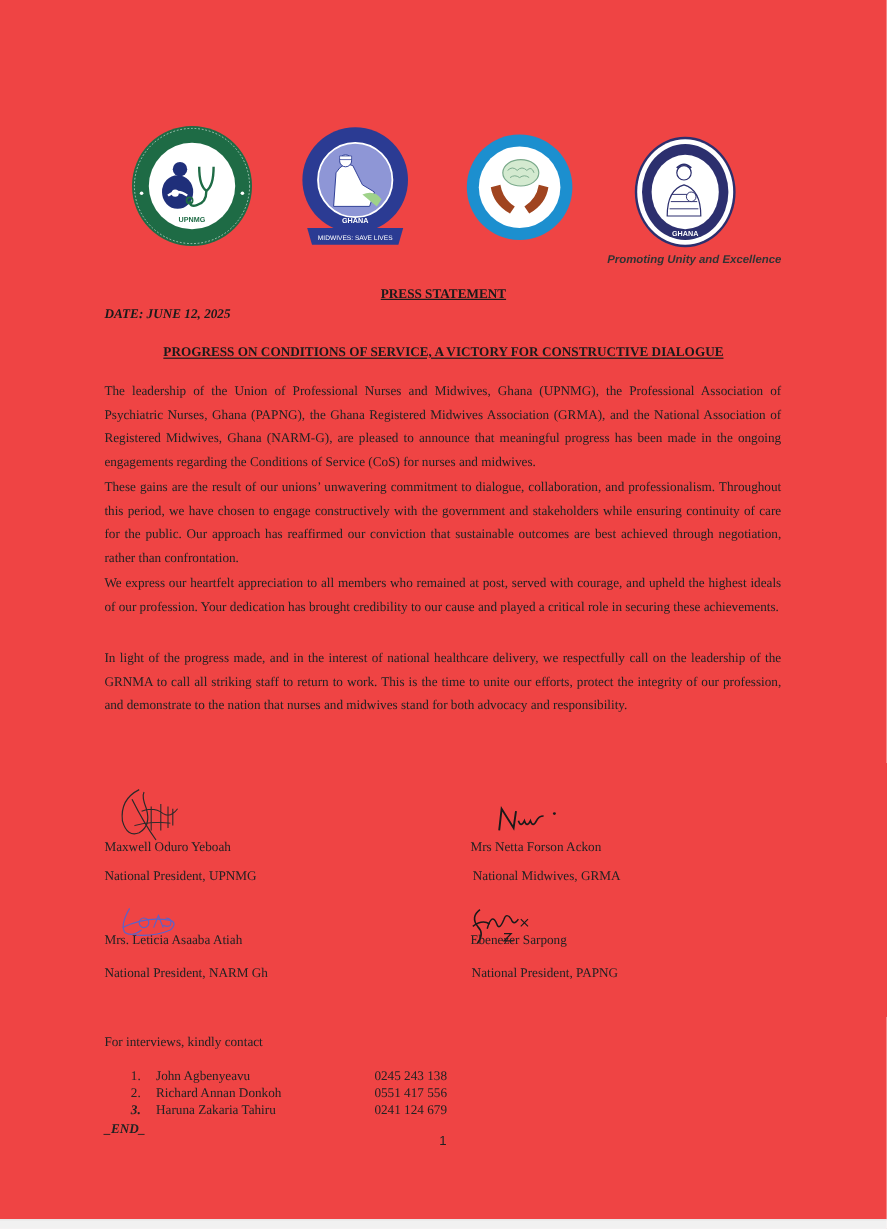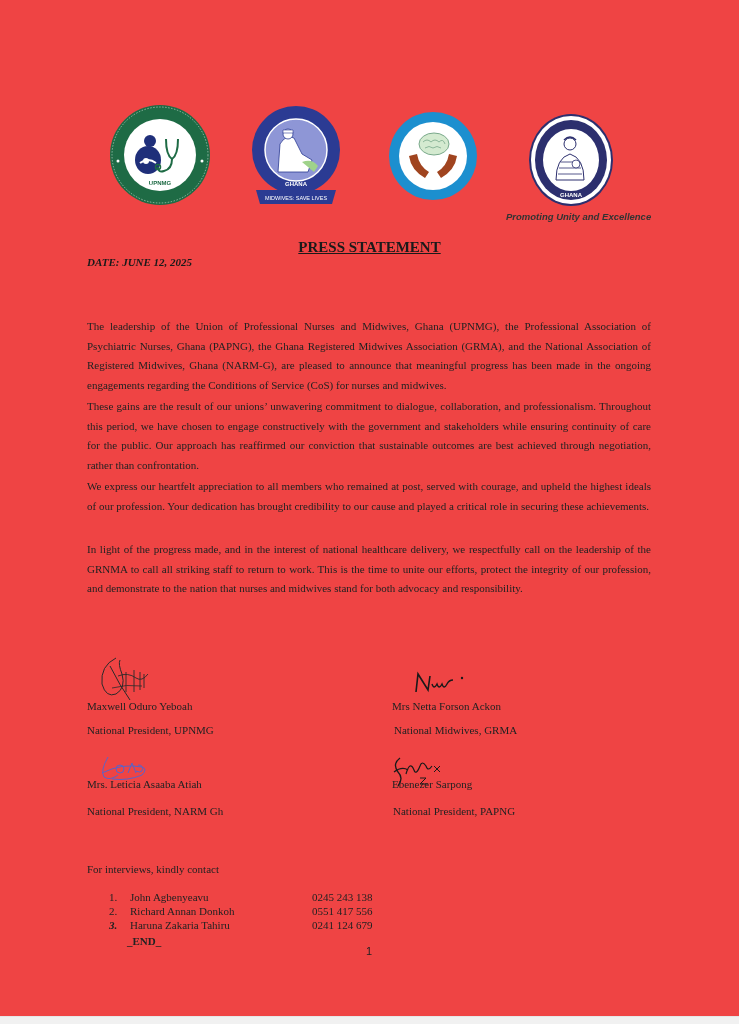--- a/index.html
+++ b/index.html
@@ -44,21 +44,21 @@
     color: #333333;
     white-space: nowrap;
   }
   .title-press {
     position: absolute;
     left: 0;
     width: 739px;
     top: 239px;
     text-align: center;
     font-weight: bold;
-    font-size: 15px;
+    font-size: 11px;
     text-decoration: underline;
     color: #1a1a1a;
   }
   .date {
     position: absolute;
     left: 87px;
     top: 256px;
     font-weight: bold;
     font-style: italic;
     font-size: 11px;
@@ -123,23 +123,23 @@
   }
   .contact-row .phone {
     position: absolute;
     left: 312px;
   }
   .end-mark {
     position: absolute;
     left: 87px;
     top: 935px;
     font-weight: bold;
-    font-size: 11px;
-    color: #222222;
-    margin-left: 40px;
+    font-style: italic;
+    font-size: 11px;
+    color: #222222;
   }
   .page-number {
     position: absolute;
     left: 366px;
     top: 945px;
     font-family: "Liberation Sans", "DejaVu Sans", sans-serif;
     font-size: 11px;
     color: #222222;
   }
 </style>
@@ -212,20 +212,21 @@
       <path d="M34 50 h20 M33 56 h22 M32 62 h24" stroke="#2c2f6e" stroke-width="0.8"></path>
       <circle cx="50" cy="52" r="4" fill="#ffffff" stroke="#2c2f6e" stroke-width="0.8"></circle>
       <text x="45" y="85" text-anchor="middle" font-family="Liberation Sans, sans-serif" font-weight="bold" font-size="6" fill="#ffffff">GHANA</text>
     </svg>
   </div>
 
   <div class="tagline">Promoting Unity and Excellence</div>
 
   <div class="title-press">PRESS STATEMENT</div>
   <div class="date">DATE: JUNE 12, 2025</div>
+  <div class="headline">PROGRESS ON CONDITIONS OF SERVICE, A VICTORY FOR CONSTRUCTIVE DIALOGUE</div>
 
   <div class="para" style="top:317px;">The leadership of the Union of Professional Nurses and Midwives, Ghana (UPNMG), the Professional Association of Psychiatric Nurses, Ghana (PAPNG), the Ghana Registered Midwives Association (GRMA), and the National Association of Registered Midwives, Ghana (NARM-G), are pleased to announce that meaningful progress has been made in the ongoing engagements regarding the Conditions of Service (CoS) for nurses and midwives.</div>
   <div class="para" style="top:397px;">These gains are the result of our unions’ unwavering commitment to dialogue, collaboration, and professionalism. Throughout this period, we have chosen to engage constructively with the government and stakeholders while ensuring continuity of care for the public. Our approach has reaffirmed our conviction that sustainable outcomes are best achieved through negotiation, rather than confrontation.</div>
   <div class="para" style="top:477px;">We express our heartfelt appreciation to all members who remained at post, served with courage, and upheld the highest ideals of our profession. Your dedication has brought credibility to our cause and played a critical role in securing these achievements.</div>
   <div class="para" style="top:540px;">In light of the progress made, and in the interest of national healthcare delivery, we respectfully call on the leadership of the GRNMA to call all striking staff to return to work. This is the time to unite our efforts, protect the integrity of our profession, and demonstrate to the nation that nurses and midwives stand for both advocacy and responsibility.</div>
 
   <div class="sig-img" style="left:94px;top:654px;width:64px;height:50px;">
     <svg width="64" height="50" viewBox="0 0 64 50">
       <path d="M22 4 q-16 8 -14 26 q4 14 14 10 q10 -6 6 -20 q-4 -10 -2 -14" stroke="#2a2a2a" stroke-width="1" fill="none"></path>
       <path d="M16 12 q10 20 20 34" stroke="#2a2a2a" stroke-width="1" fill="none"></path>

